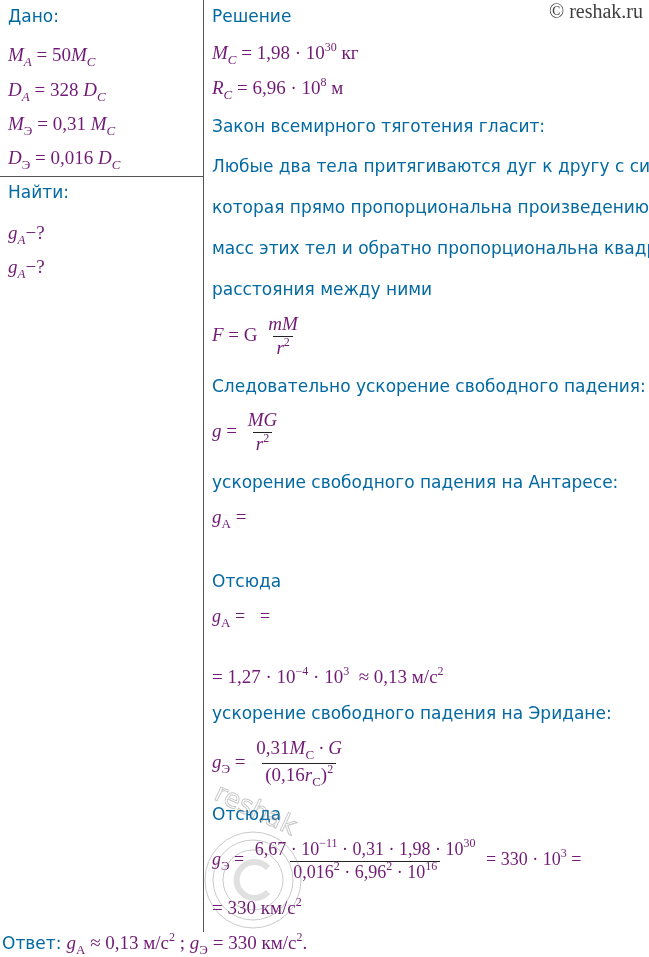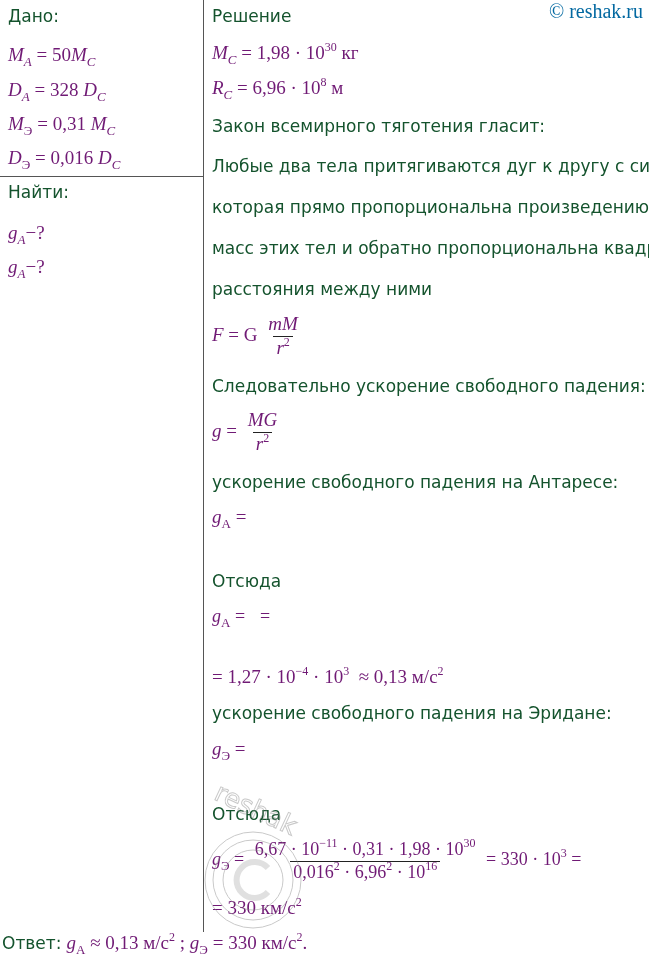--- a/index.html
+++ b/index.html
@@ -1,35 +1,35 @@
 <!DOCTYPE html>
 <html><head>
   <meta charset="utf-8">
   <style>
     * { box-sizing: border-box; margin: 0; padding: 0; }
     html, body {
       width: 649px; height: 957px; background: #ffffff; overflow: hidden;
       color: #111111;
     }
     body { position: relative; font-family: "DejaVu Sans", sans-serif; }
-    .sans { font-family: "DejaVu Sans", sans-serif; font-size: 17px; color: #14532d; }
+    .sans { font-family: "DejaVu Sans", sans-serif; font-size: 17px; color: #0369a1; }
     .math { font-family: "Liberation Serif", serif; font-size: 19px; color: #701a75; }
     .math i { font-style: italic; }
     .abs { position: absolute; white-space: nowrap; }
     sup { font-size: 12px; vertical-align: 8px; line-height: 0; }
     .msub { font-size: 13px; vertical-align: -5px; font-style: italic; }
     .msub-up { font-size: 13px; vertical-align: -5px; font-style: normal; }
 
     
     .vline { position: absolute; left: 203px; top: 0; width: 1px; height: 932px; background: #555; }
     .hline { position: absolute; left: 0; top: 176px; width: 204px; height: 1px; background: #555; }
 
     .watermark-top {
       position: absolute; right: 6px; top: 0px;
-      font-family: "Liberation Serif", serif; font-size: 20px; color: #0369a1;
+      font-family: "Liberation Serif", serif; font-size: 20px; color: #404040;
     }
 
     .frac { display: inline-flex; flex-direction: column; align-items: center; vertical-align: middle; margin: 0 3px; }
     .frac .num { padding: 0 3px 1px; line-height: 1.1; }
     .frac .den { border-top: 1px solid #222; padding: 1px 3px 0; line-height: 1.1; }
 
     .stamp {
       position: absolute; left: 198px; top: 780px; width: 180px; height: 160px;
       pointer-events: none; opacity: 0.45;
     }
@@ -128,20 +128,24 @@
 
   <div class="abs math" style="left:212px; top:666px;">
     <span>= 1,27 · 10</span><sup>−4</sup><span> · 10</span><sup>3</sup><span style="white-space:pre">  ≈ 0,13 м/с</span><sup>2</sup>
   </div>
 
   <div class="abs sans" style="left:212px; top:703px;">ускорение свободного падения на Эридане:</div>
 
   <div class="abs math" style="left:212px; top:738px;">
     <i>g</i><span class="msub-up">Э</span>
     <span>=</span>
+    <span class="frac">
+      <span class="num"><span>0,31</span><i>M</i><span class="msub-up">C</span><i> · G</i></span>
+      <span class="den"><span>(0,16</span><i>r</i><span class="msub-up">C</span><span>)</span><sup>2</sup></span>
+    </span>
   </div>
 
   <div class="abs sans" style="left:212px; top:804px;">Отсюда</div>
 
   <div class="abs math" style="left:212px; top:840px; font-size:18px;">
     <i>g</i><span class="msub-up">Э</span>
     <span>=</span>
     <span class="frac">
       <span class="num"><span>6,67 · 10</span><sup>−11</sup><span> · 0,31 · 1,98 · 10</span><sup>30</sup></span>
       <span class="den"><span>0,016</span><sup>2</sup><span> · 6,96</span><sup>2</sup><span> · 10</span><sup>16</sup></span>

